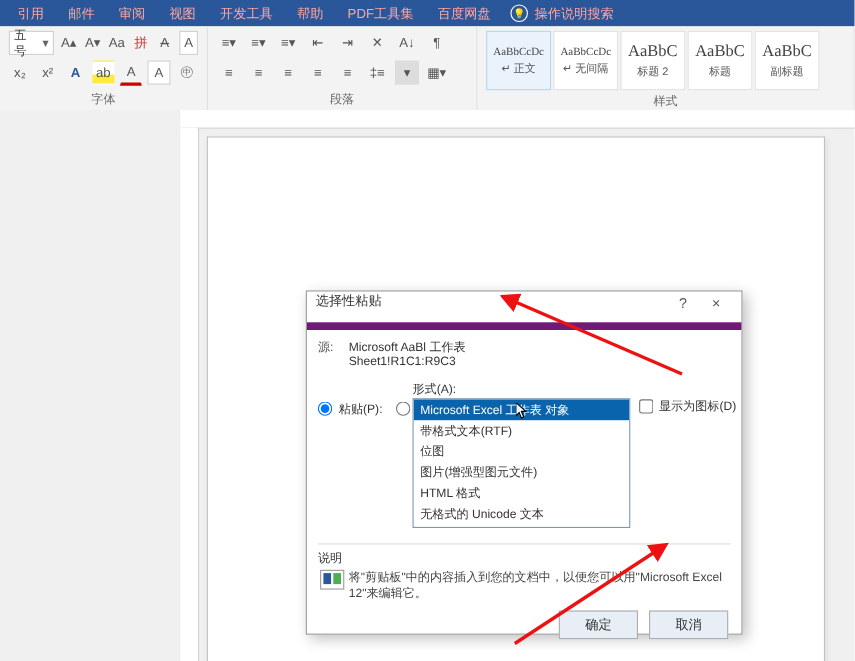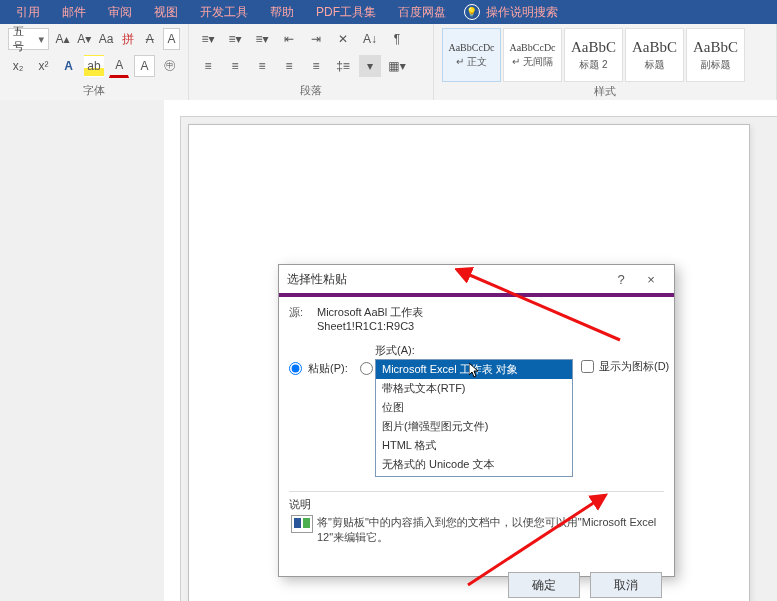--- a/index.html
+++ b/index.html
@@ -23,21 +23,21 @@
   .stylecard.sel{border:1px solid #b8d6f0;background:#eaf3fb}
   .stylecard .sample{font-family:"Times New Roman",serif;color:#444}
   .stylecard .caption{font-size:10px;color:#555}
   
   .workspace{position:absolute;left:0;right:0;top:100px;bottom:0;background:#f0f0f0}
   .ruler{position:absolute;left:164px;right:0;top:0;height:16px;background:#fff;border-bottom:1px solid #d0d0d0}
   .vruler{position:absolute;left:164px;top:16px;bottom:0;width:16px;background:#fff;border-right:1px solid #d0d0d0}
   .page{position:absolute;left:188px;top:24px;width:560px;height:560px;background:#fff;border:1px solid #c0c0c0;box-shadow:2px 2px 6px rgba(0,0,0,.08)}
   
   .dialog{position:absolute;left:278px;top:264px;width:395px;height:311px;background:#fff;border:1px solid #9a9a9a;box-shadow:4px 4px 12px rgba(0,0,0,.25)}
-  .titlebar{height:28px;border-bottom:4px solid #701a75;display:flex;align-items:center;padding:0 8px;font-size:12px}
+  .titlebar{height:28px;border-bottom:7px solid #701a75;display:flex;align-items:flex-start;padding:0 8px;font-size:12px}
   .titlebar .spacer{flex:1}
   .titlebar .tbtn{width:30px;height:20px;display:flex;align-items:center;justify-content:center;color:#555;font-size:13px}
   .dlgbody{padding:8px 10px 10px 10px;font-size:11px;color:#333;position:relative;height:calc(100% - 28px - 46px)}
   .srcrow{display:flex;gap:6px}
   .srcrow .lab{width:22px;color:#555}
   .radiocol{position:absolute;left:10px;top:64px;display:flex;flex-direction:row;gap:12px}
   .radio{display:flex;align-items:center;gap:6px}
   .radio input{margin:0}
   .formlabel{position:absolute;left:96px;top:46px}
   .listbox{position:absolute;left:96px;top:62px;width:196px;height:116px;border:1px solid #7a99b8;background:#fff;overflow:hidden}
@@ -47,21 +47,21 @@
   .cursor{position:absolute;left:190px;top:66px;width:11px;height:16px;pointer-events:none}
   .cursor svg{display:block}
   .iconchk{position:absolute;left:302px;top:62px;display:flex;align-items:center;gap:5px}
   .iconchk input{margin:0}
   .sep{position:absolute;left:10px;right:10px;top:194px;border-top:1px solid #dcdcdc}
   .desc{position:absolute;left:10px;top:200px;font-size:11px;color:#333}
   .descbody{position:absolute;left:38px;right:10px;top:218px;font-size:11px;color:#444;line-height:1.4}
   .descicon{position:absolute;left:12px;top:218px;width:20px;height:16px;border:1px solid #9a9a9a;background:#fff}
   .descicon::before{content:"";position:absolute;left:2px;top:2px;width:7px;height:10px;background:#2a579a}
   .descicon::after{content:"";position:absolute;right:2px;top:2px;width:7px;height:10px;background:#4caf50}
-  .dlgfoot{height:46px;border-top:0;display:flex;align-items:flex-end;justify-content:flex-end;gap:10px;padding:0 12px}
+  .dlgfoot{height:46px;border-top:0;display:flex;align-items:flex-start;justify-content:flex-end;gap:10px;padding:0 12px}
   .btn{width:70px;height:24px;border:1px solid #adadad;background:#e7eef6;display:flex;align-items:center;justify-content:center;font-size:12px;color:#333}
   
   .arrow{position:absolute;pointer-events:none}
   .arrow svg{display:block}
 </style>
 </head>
 <body>
 <div class="app">
 
 <div class="tabbar">

